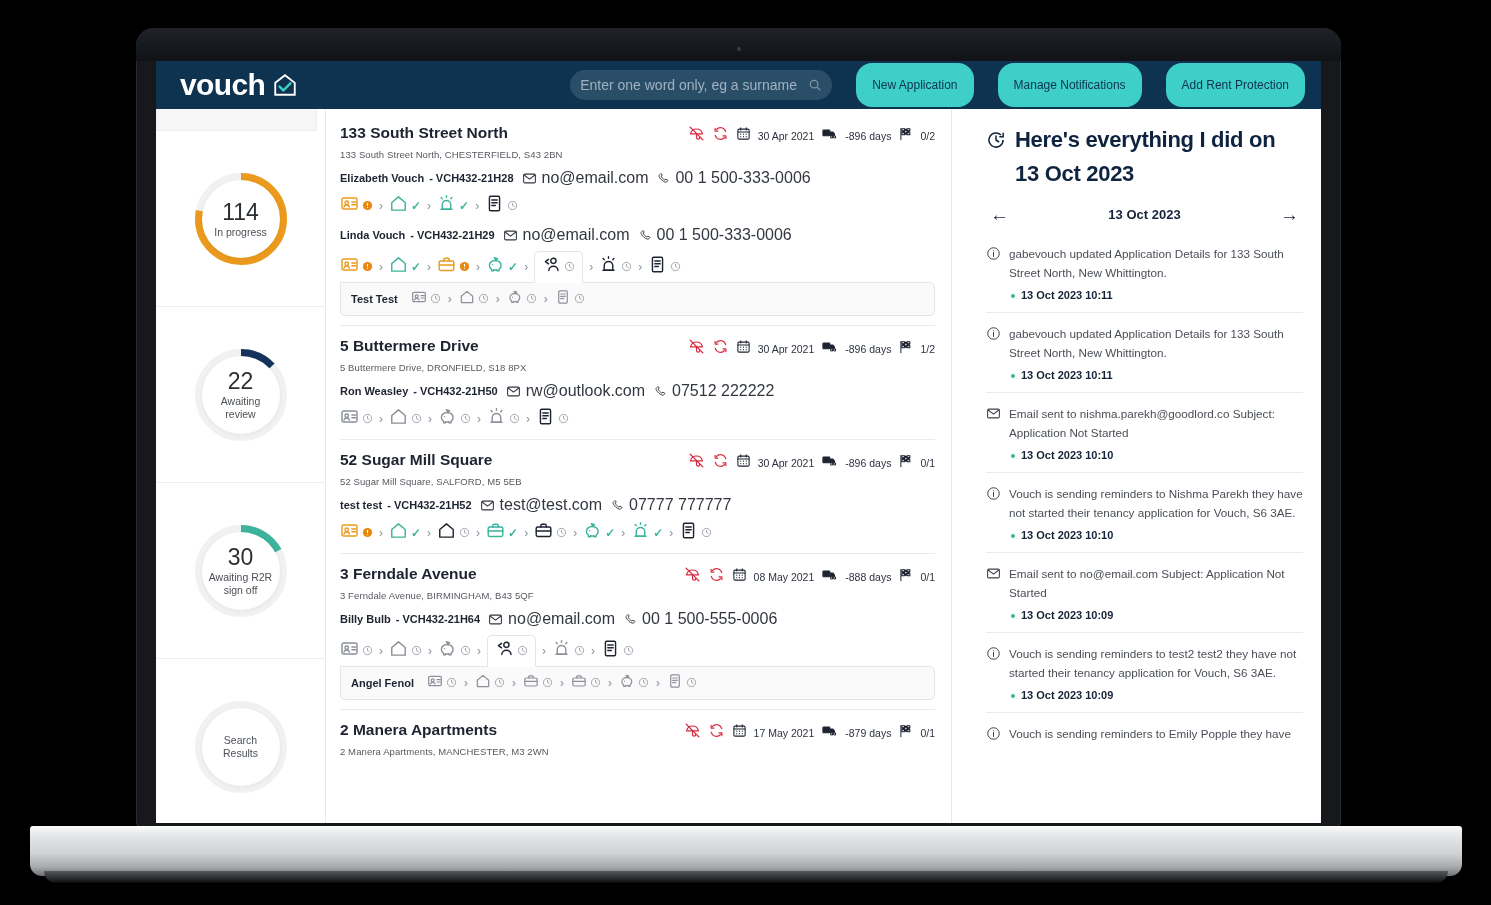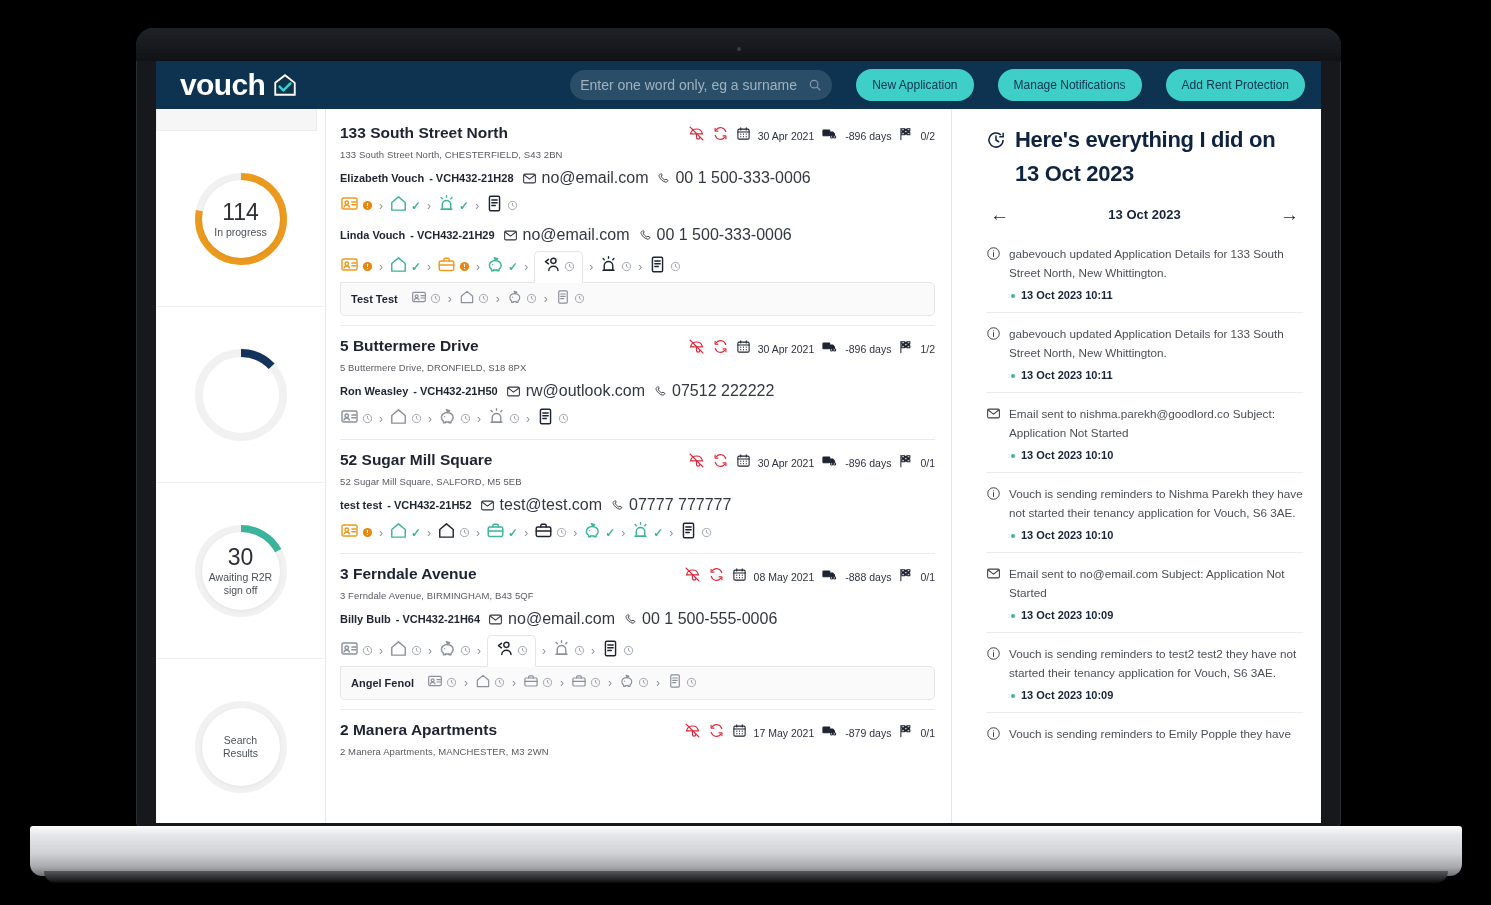--- a/index.html
+++ b/index.html
@@ -60,21 +60,21 @@
   }
   .searchwrap input {
     flex:1; background:transparent; border:0; outline:0;
     color:#cfd9e1; font-size:14px; font-family:inherit;
   }
   .searchwrap input::placeholder { color:#9fb2c1; }
   .search-ico { width:14px; height:14px; opacity:.75; }
 
   .tb-btn {
     background:#3fcfc9; color:#0e3350; border:0; border-radius:16px;
-    height:32px; padding:0 16px; font-size:12px; font-family:inherit;
+    height:44px; padding:0 16px; font-size:12px; font-family:inherit;
     cursor:pointer; white-space:nowrap;
   }
 
   
   .app { display:flex; height:714px; background:#fff; }
 
   .sidebar {
     width:170px; background:#fff; border-right:1px solid #e8e9ea;
     flex:0 0 170px; position:relative; overflow:hidden;
   }
@@ -207,20 +207,24 @@
           <div class="lbl">In progress</div>
         </div>
       </div>
               </div>
               <div class="donut-cell">
       <div class="donut">
         <svg width="96" height="96" viewBox="0 0 96 96" style="position:absolute;inset:0;transform:rotate(-90deg);">
           <circle cx="48" cy="48" r="42" fill="none" stroke="#f1f1f2" stroke-width="8"></circle>
           <circle cx="48" cy="48" r="42" fill="none" stroke="#14325c" stroke-width="8" stroke-dasharray="34.306191777200546 229.58759112434208" stroke-linecap="butt"></circle>
         </svg>
+        <div class="inner">
+          <div class="num">22</div>
+          <div class="lbl">Awaiting review</div>
+        </div>
       </div>
               </div>
               <div class="donut-cell">
       <div class="donut">
         <svg width="96" height="96" viewBox="0 0 96 96" style="position:absolute;inset:0;transform:rotate(-90deg);">
           <circle cx="48" cy="48" r="42" fill="none" stroke="#f1f1f2" stroke-width="8"></circle>
           <circle cx="48" cy="48" r="42" fill="none" stroke="#3cb39b" stroke-width="8" stroke-dasharray="44.86194309326225 219.03183980828038" stroke-linecap="butt"></circle>
         </svg>
         <div class="inner">
           <div class="num">30</div>

